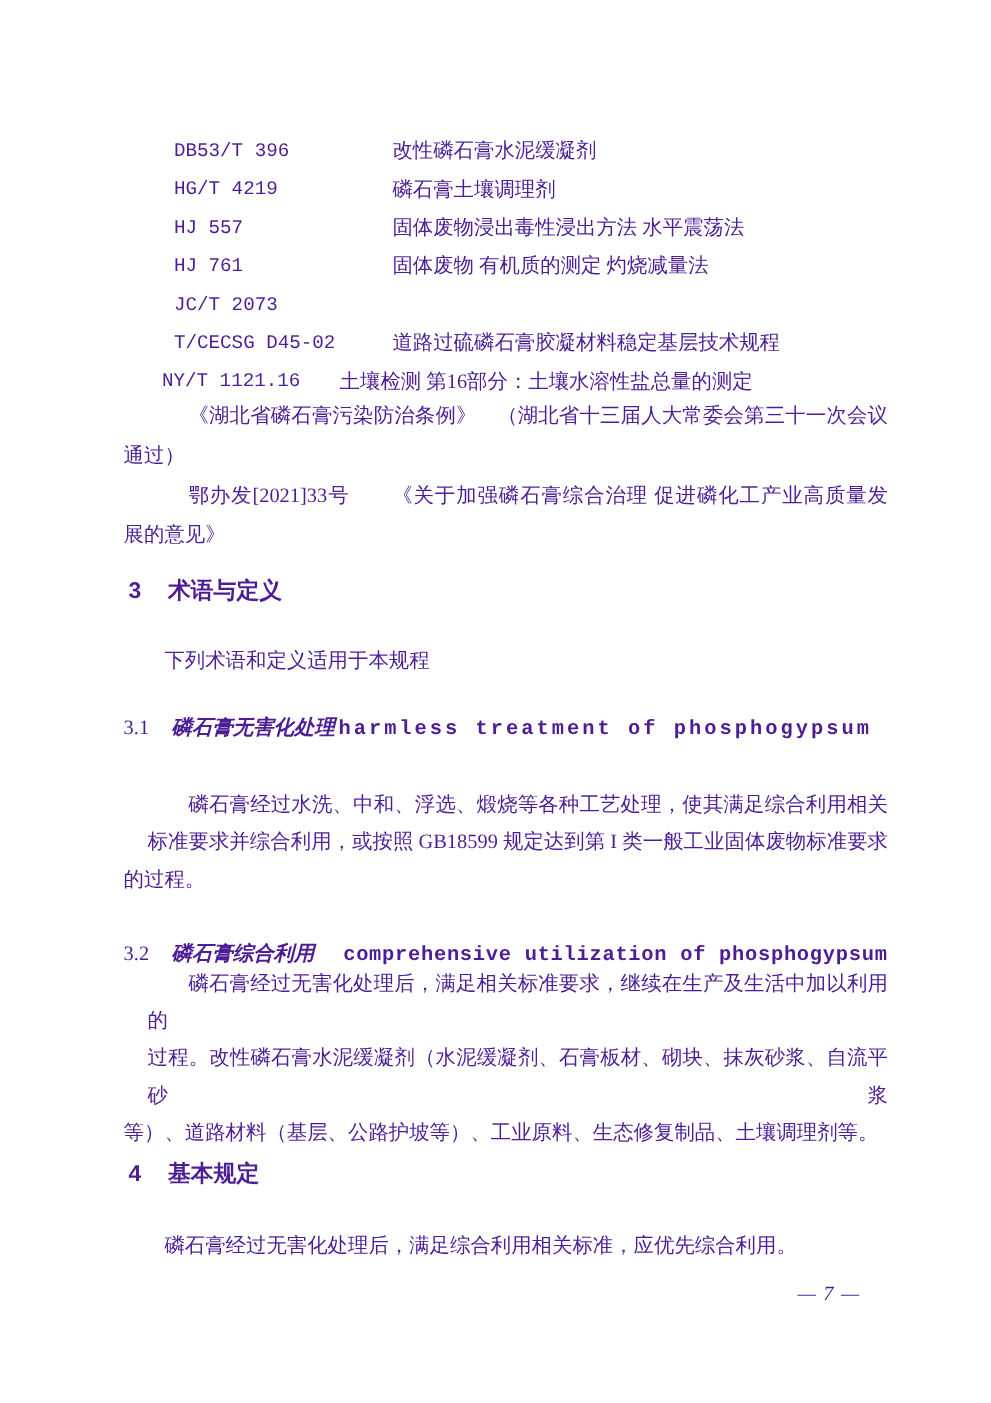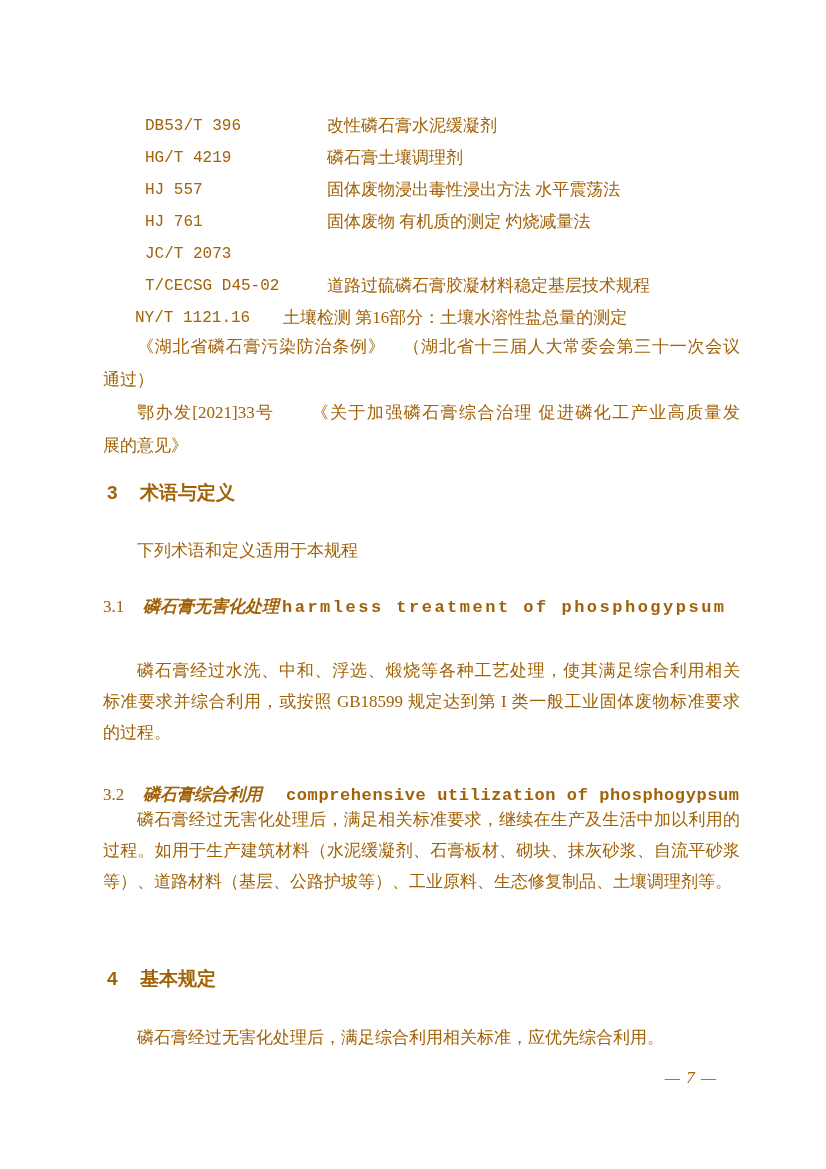--- a/index.html
+++ b/index.html
@@ -2,40 +2,40 @@
 <html><head>
 <meta charset="utf-8">
 <style>
   * { margin: 0; padding: 0; box-sizing: border-box; }
   html, body { background: #ffffff; }
   .page {
     position: relative;
     width: 826px;
     height: 1169px;
     background: #ffffff;
-    color: #a16207;
+    color: #4c1d95;
     font-family: "Liberation Serif", "DejaVu Serif", serif;
     overflow: hidden;
   }
   
   .refs { position: absolute; left: 103px; top: 110px; width: 640px; }
   .ref-row { display: flex; height: 32px; line-height: 32px; font-size: 17px; }
   .ref-code {
     font-family: "Liberation Mono", "DejaVu Sans Mono", monospace;
     font-size: 16px;
     width: 224px;
     padding-left: 42px;
     white-space: nowrap;
   }
   .ref-row.alt .ref-code { width: 180px; padding-left: 32px; }
   .ref-desc { white-space: nowrap; }
   
   .cits { position: absolute; left: 103px; top: 330px; width: 637px; font-size: 17px; line-height: 33px; }
   .indent { text-indent: 34px; }
-  .just { text-align: justify; text-align-last: justify; }
+  .just { text-align: justify; text-align-last: justify; margin-left: 20px; }
   
   .h-sec {
     position: absolute; left: 107px;
     font-family: "Liberation Sans", "DejaVu Sans", sans-serif;
     font-weight: bold; font-size: 19px; line-height: 26px;
   }
   .h-sec .num { display: inline-block; width: 33px; }
   #h3 { top: 480px; }
   #h4 { top: 966px; }
   
@@ -114,21 +114,21 @@
     <div class="just">标准要求并综合利用，或按照 GB18599 规定达到第 I 类一般工业固体废物标准要求</div>
     <div>的过程。</div>
   </div>
 
   <div class="h-term" id="h32">
     <span class="t-num">3.2</span><span class="t-zh">磷石膏综合利用</span><span class="t-en s2">comprehensive utilization of phosphogypsum</span>
   </div>
 
   <div class="para" id="p32">
     <div class="indent just">磷石膏经过无害化处理后，满足相关标准要求，继续在生产及生活中加以利用的</div>
-    <div class="just">过程。如用于生产建筑材料（水泥缓凝剂、石膏板材、砌块、抹灰砂浆、自流平砂浆</div>
+    <div class="just">过程。改性磷石膏水泥缓凝剂（水泥缓凝剂、石膏板材、砌块、抹灰砂浆、自流平砂浆</div>
     <div>等）、道路材料（基层、公路护坡等）、工业原料、生态修复制品、土壤调理剂等。</div>
   </div>
 
   <div class="h-sec" id="h4">
     <span class="num">4</span><span>基本规定</span>
   </div>
 
   <div class="para" id="p4">
     <div class="indent">磷石膏经过无害化处理后，满足综合利用相关标准，应优先综合利用。</div>
   </div>

